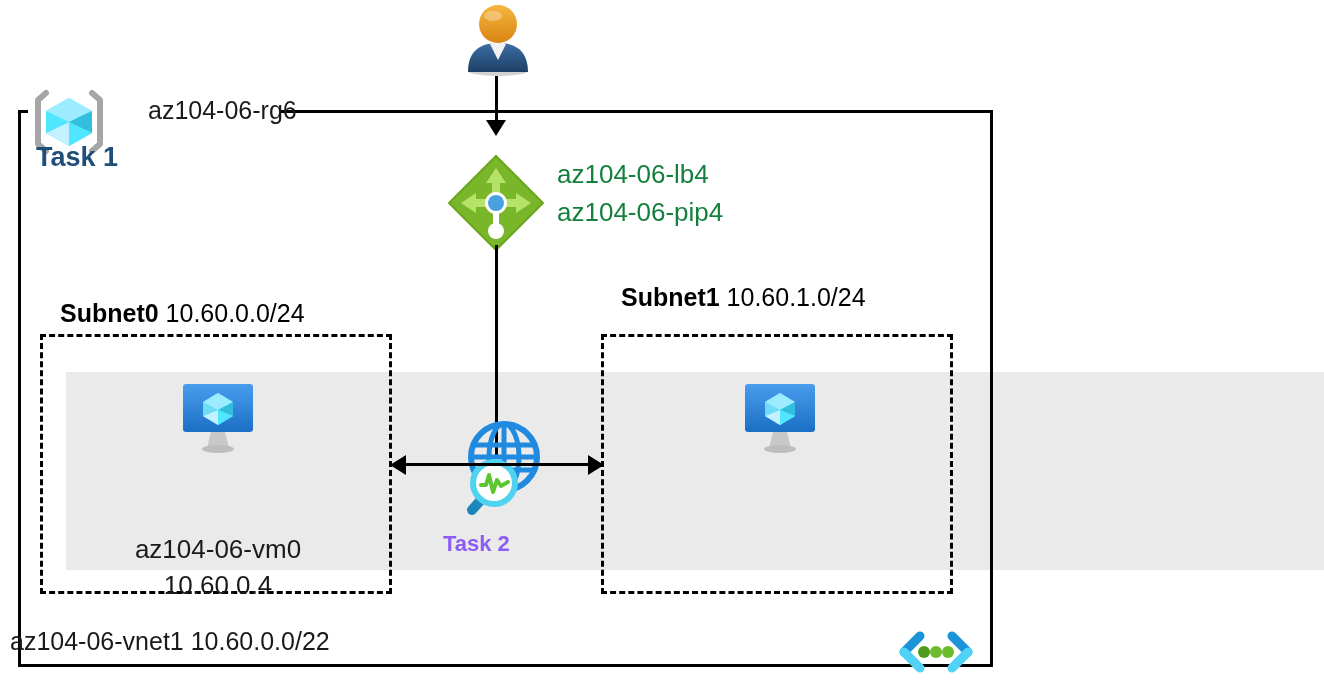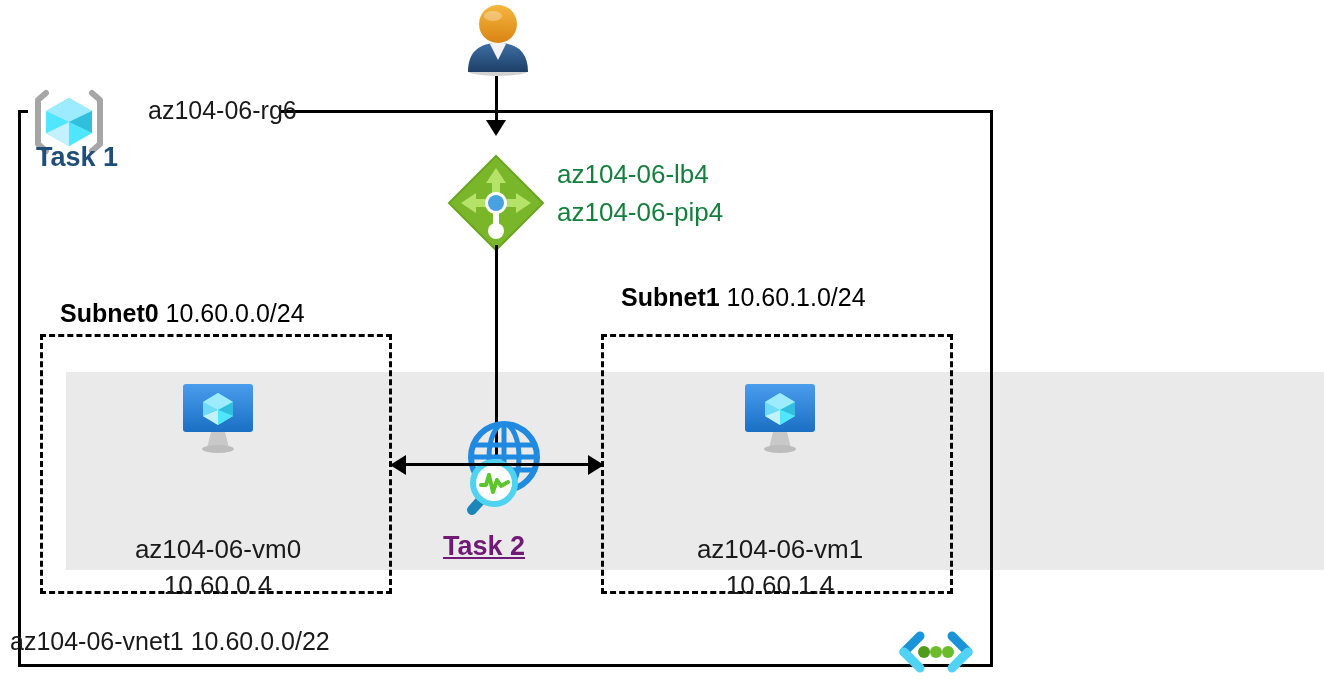--- a/index.html
+++ b/index.html
@@ -178,25 +178,24 @@
   
   .watcher-icon {
     left: 455px;
     top: 420px;
     width: 92px;
     height: 95px;
   }
   .task2-label {
     left: 443px;
     top: 531px;
-    font-size: 27px;
+    font-size: 22px;
     font-weight: bold;
-    color: #701a75;
-    white-space: nowrap;
-    text-decoration: underline;
+    color: #8b5cf6;
+    white-space: nowrap;
   }
 
   
   .vnet-label {
     left: 10px;
     top: 627px;
     font-size: 25px;
     color: #1a1a1a;
     white-space: nowrap;
   }
@@ -330,24 +329,20 @@
       <ellipse cx="41" cy="67" rx="16" ry="4" fill="#bdbdbd"></ellipse>
       <polygon points="41,11 56,20 56,34 41,43 26,34 26,20" fill="#50e6ff"></polygon>
       <polygon points="41,11 56,20 41,28" fill="#9cebff"></polygon>
       <polygon points="41,28 56,20 56,34" fill="#32bedd"></polygon>
       <polygon points="41,28 56,34 41,43" fill="#50e6ff"></polygon>
       <polygon points="41,28 41,43 26,34" fill="#c3f1ff"></polygon>
       <polygon points="41,28 26,34 26,20" fill="#6fdcf7"></polygon>
       <polygon points="41,11 26,20 41,28" fill="#9cebff"></polygon>
     </svg>
   </div>
-  <div class="abs vm-labels vm1-labels">
-    <div>az104-06-vm1</div>
-    <div>10.60.1.4</div>
-  </div>
 
   <div class="abs watcher-icon">
     <svg viewBox="0 0 92 95" width="92" height="95">
       <g transform="translate(14,2)">
         <circle cx="35" cy="35" r="33" fill="none" stroke="#1f8ae0" stroke-width="6"></circle>
         <ellipse cx="35" cy="35" rx="15" ry="33" fill="none" stroke="#1f8ae0" stroke-width="5"></ellipse>
         <line x1="35" y1="2" x2="35" y2="68" stroke="#1f8ae0" stroke-width="5"></line>
         <line x1="3" y1="23" x2="67" y2="23" stroke="#1f8ae0" stroke-width="5"></line>
         <line x1="2" y1="35" x2="68" y2="35" stroke="#1f8ae0" stroke-width="5"></line>
         <line x1="3" y1="48" x2="67" y2="48" stroke="#1f8ae0" stroke-width="5"></line>

